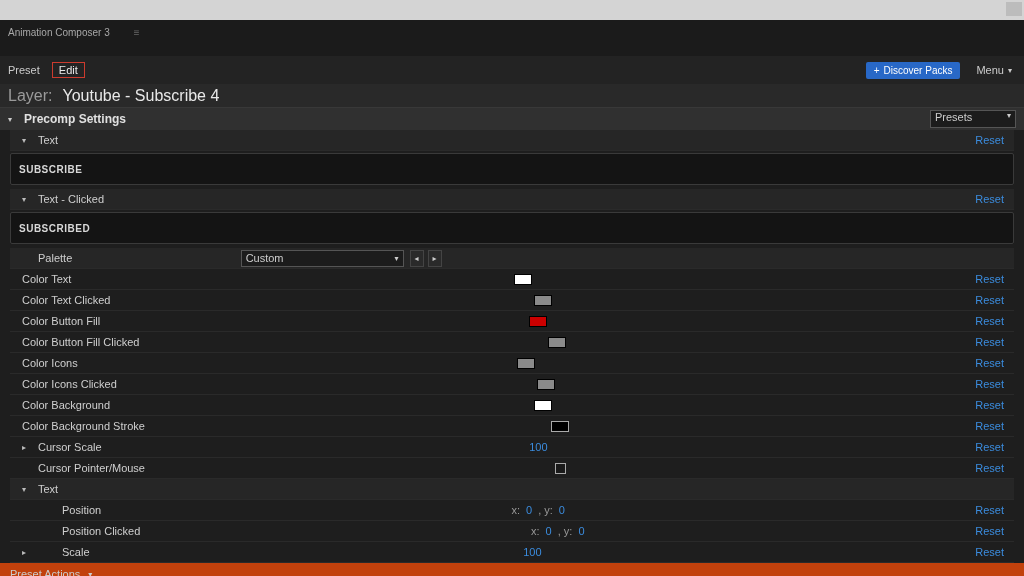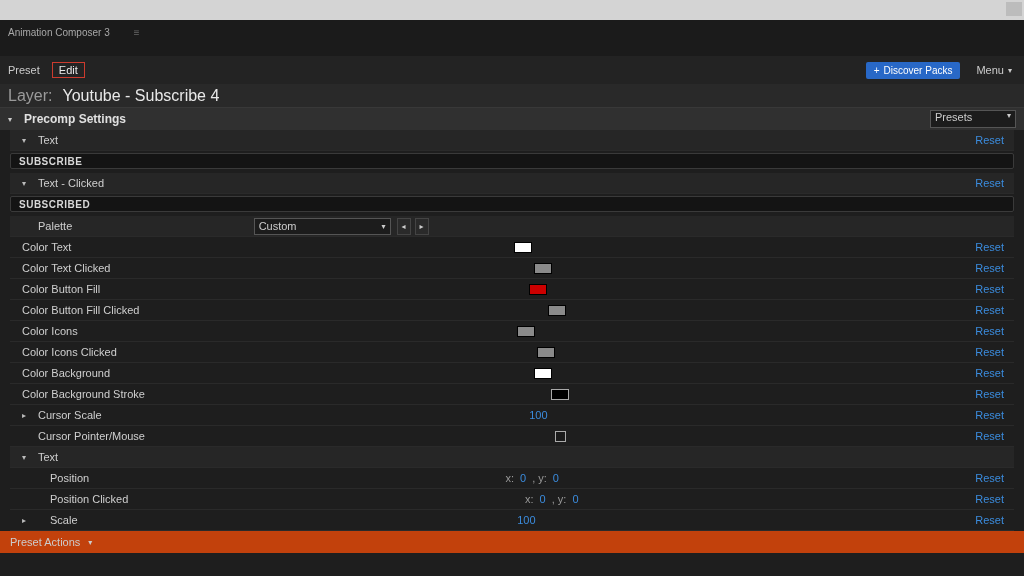--- a/index.html
+++ b/index.html
@@ -95,42 +95,42 @@
   }
   .row.header-row {
     background:#262626;
   }
   .row.input-box {
     background:#141414;
     border:1px solid #3a3a3a;
     border-radius:2px;
     margin:2px 0 4px 0;
     padding:0 8px;
-    height:16px;
+    height:32px;
   }
   .row .twisty {
     width:12px; font-size:8px; color:#bbb; margin-right:4px;
   }
   .row .label { color:#cfcfcf; flex:0 0 auto; }
-  .row .indent1 { margin-left:12px; }
+  .row .indent1 { margin-left:24px; }
   .row .center { flex:1; display:flex; justify-content:center; align-items:center; gap:6px; }
   .row .swatch {
     width:18px; height:11px; border:1px solid #000; cursor:pointer;
   }
   .row .checkbox {
     width:11px; height:11px; border:1px solid #aaa; background:#1a1a1a; cursor:pointer;
   }
   .row .numlink { color:#3b8cde; cursor:pointer; }
   .row .dimlbl { color:#999; }
   .row .reset {
     color:#3b8cde; cursor:pointer; margin-left:auto; padding-right:6px;
   }
   .palette-select {
     background:#1c1c1c; border:1px solid #555; color:#ccc;
-    height:17px; width:137px; padding:0 4px;
+    height:17px; width:163px; padding:0 4px;
     display:flex; align-items:center; justify-content:space-between;
     cursor:pointer; font-size:11px;
   }
   .pal-nav {
     display:flex; gap:4px;
   }
   .pal-nav .nav-btn {
     width:14px; height:17px; background:#2a2a2a; border:1px solid #444;
     display:flex; align-items:center; justify-content:center;
     font-size:8px; color:#ccc; cursor:pointer;

